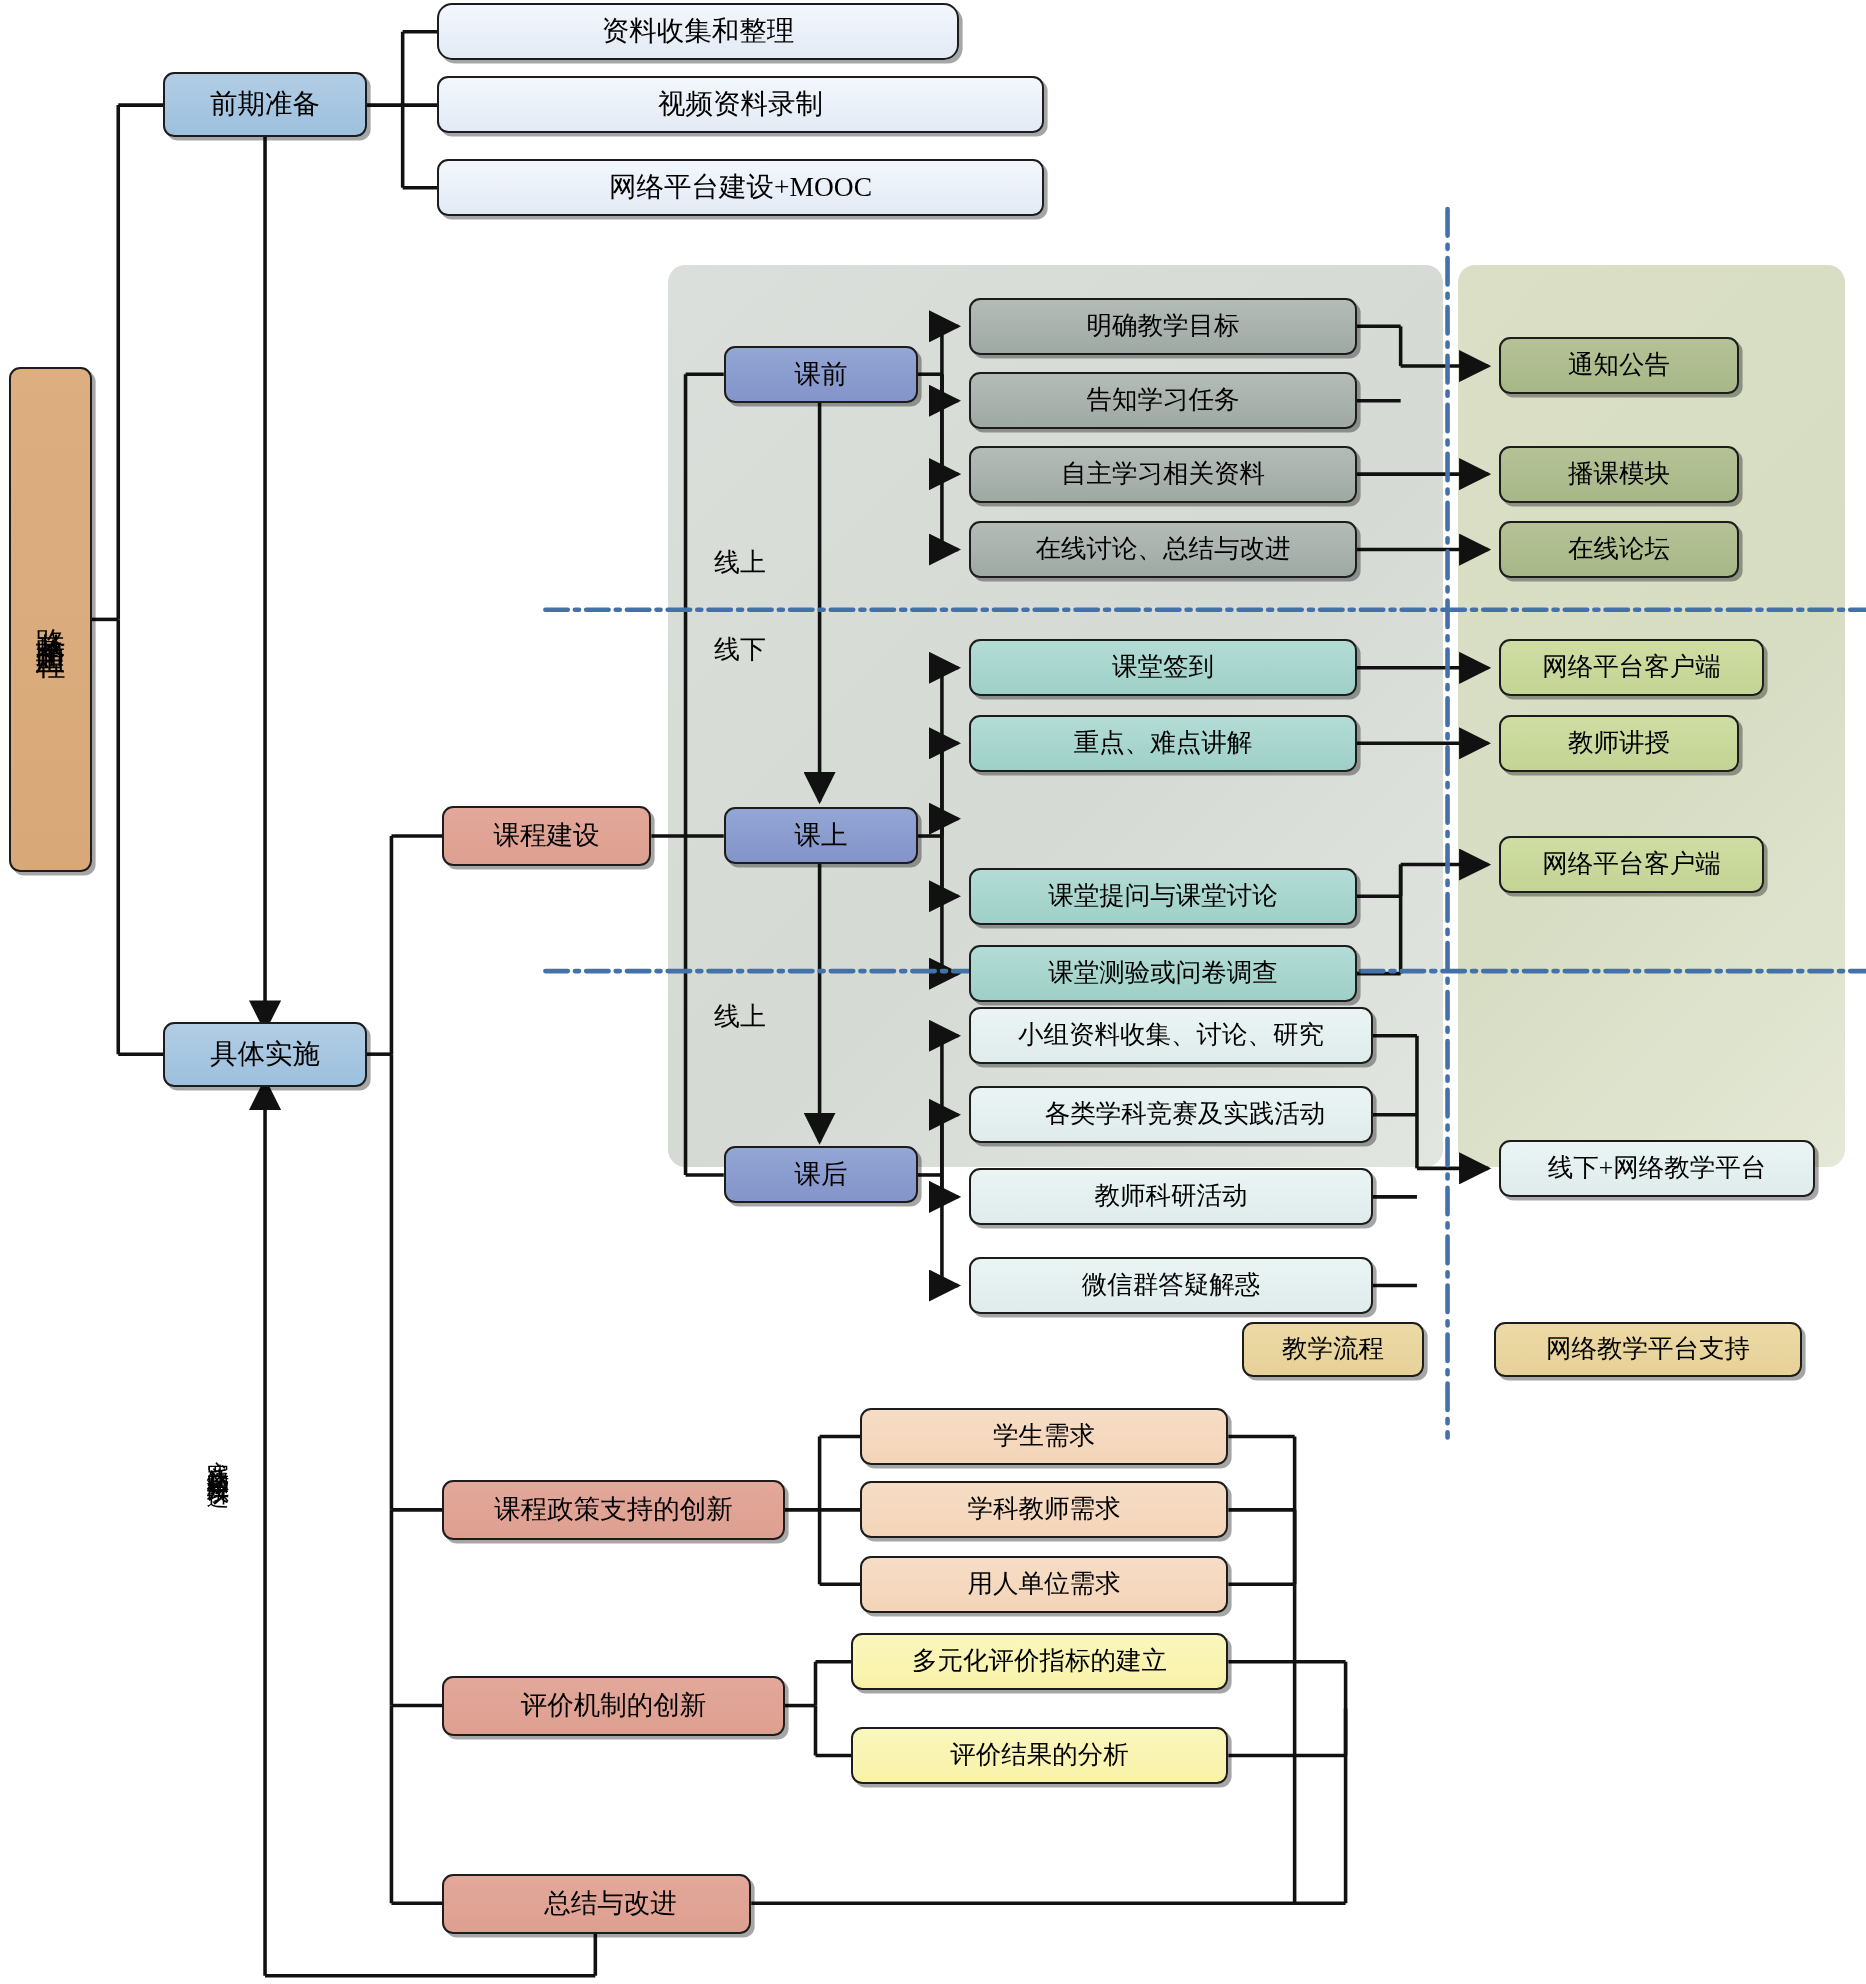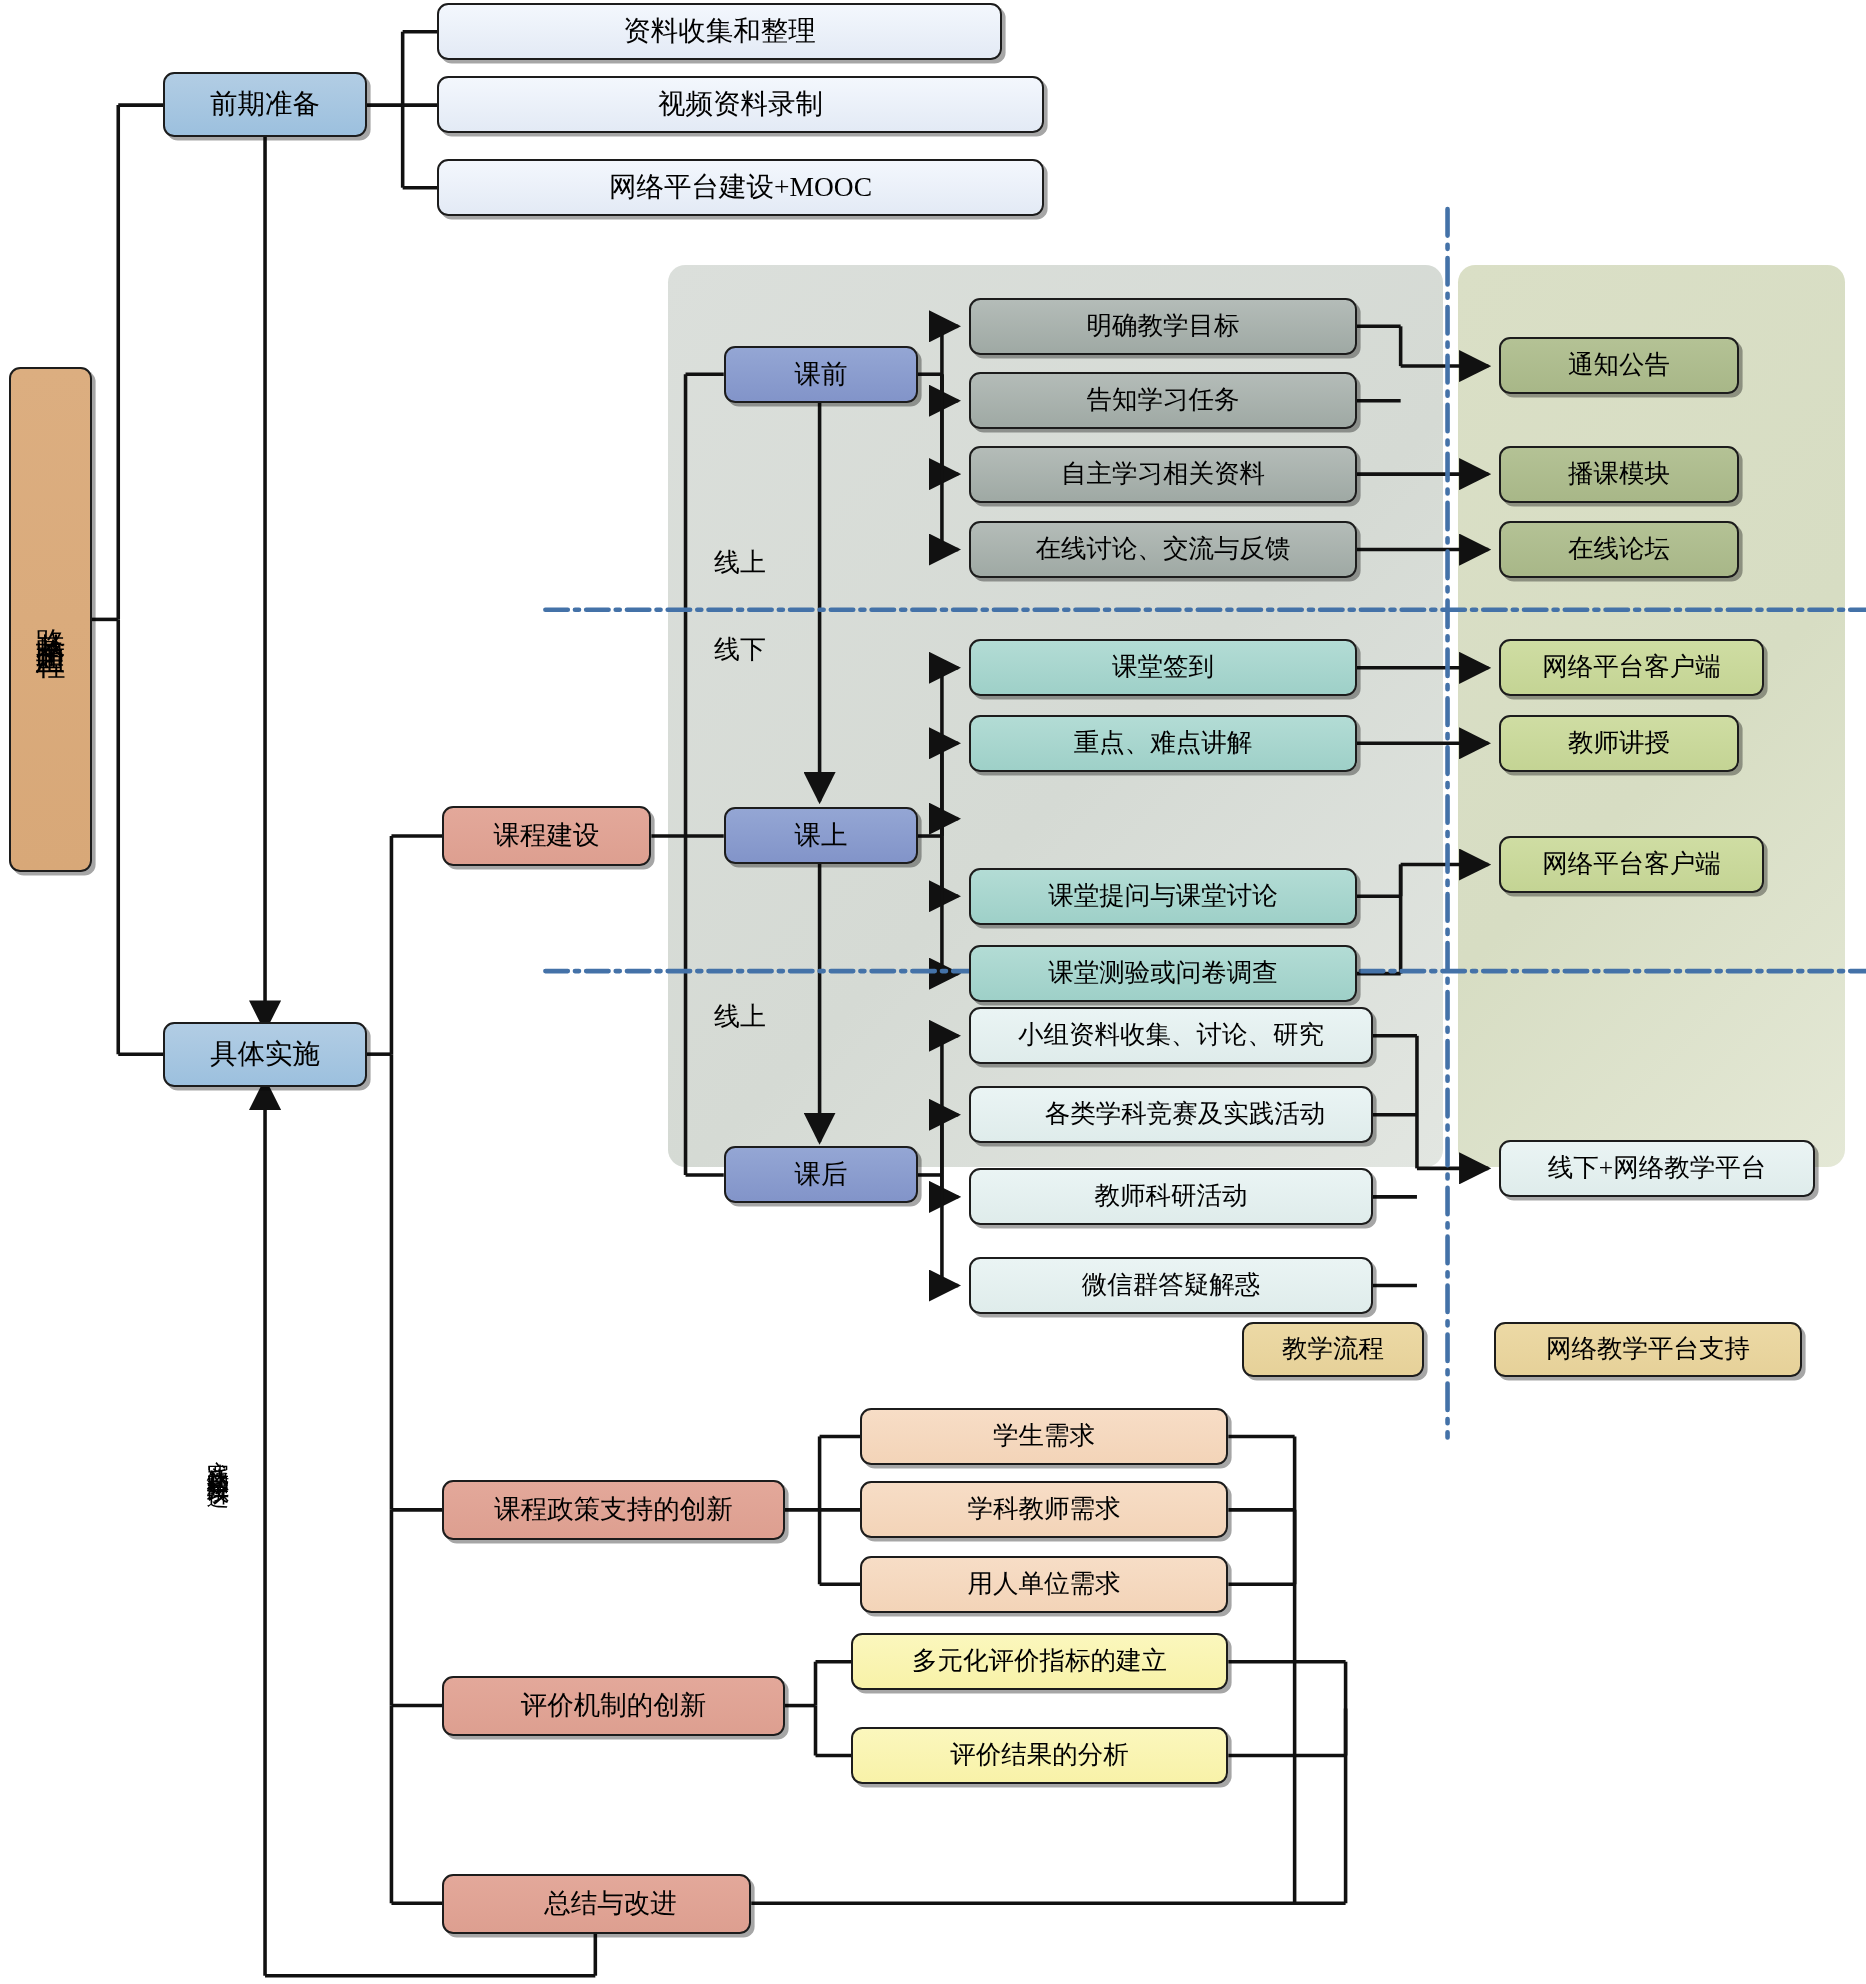--- a/index.html
+++ b/index.html
@@ -184,21 +184,21 @@
   </svg>
 
   <div class="node n-tan" style="left:9.2px;top:367px;width:83px;height:505px;font-size:30px;">
     <span class="vert">路基路面工程</span>
   </div>
 
   <div class="node n-blue" style="left:163px;top:72px;width:204px;height:65px;font-size:27.5px;">
     <span>前期准备</span>
   </div>
 
-  <div class="node n-paleblue" style="left:437px;top:3.1px;width:565px;height:57px;font-size:27.5px;">
+  <div class="node n-paleblue" style="left:437px;top:3.1px;width:522px;height:57px;font-size:27.5px;border-radius:15px;">
     <span>资料收集和整理</span>
   </div>
   <div class="node n-paleblue" style="left:437px;top:76px;width:607px;height:57px;font-size:27.5px;">
     <span>视频资料录制</span>
   </div>
   <div class="node n-paleblue" style="left:437px;top:159px;width:607px;height:57px;font-size:27.5px;">
     <span>网络平台建设+MOOC</span>
   </div>
 
   <div class="node n-blue" style="left:163px;top:1022px;width:204px;height:65px;font-size:27.5px;">
@@ -228,21 +228,21 @@
   <div class="node n-gray" style="left:969px;top:298px;width:388px;height:57px;font-size:25.5px;">
     <span>明确教学目标</span>
   </div>
   <div class="node n-gray" style="left:969px;top:372px;width:388px;height:57px;font-size:25.5px;">
     <span>告知学习任务</span>
   </div>
   <div class="node n-gray" style="left:969px;top:446px;width:388px;height:57px;font-size:25.5px;">
     <span>自主学习相关资料</span>
   </div>
   <div class="node n-gray" style="left:969px;top:521px;width:388px;height:57px;font-size:25.5px;">
-    <span>在线讨论、交流与反馈</span>
+    <span>在线讨论、总结与改进</span>
   </div>
 
   <div class="node n-olive" style="left:1499px;top:337px;width:240px;height:57px;font-size:25.5px;">
     <span>通知公告</span>
   </div>
   <div class="node n-olive" style="left:1499px;top:446px;width:240px;height:57px;font-size:25.5px;">
     <span>播课模块</span>
   </div>
   <div class="node n-olive" style="left:1499px;top:521px;width:240px;height:57px;font-size:25.5px;">
     <span>在线论坛</span>

